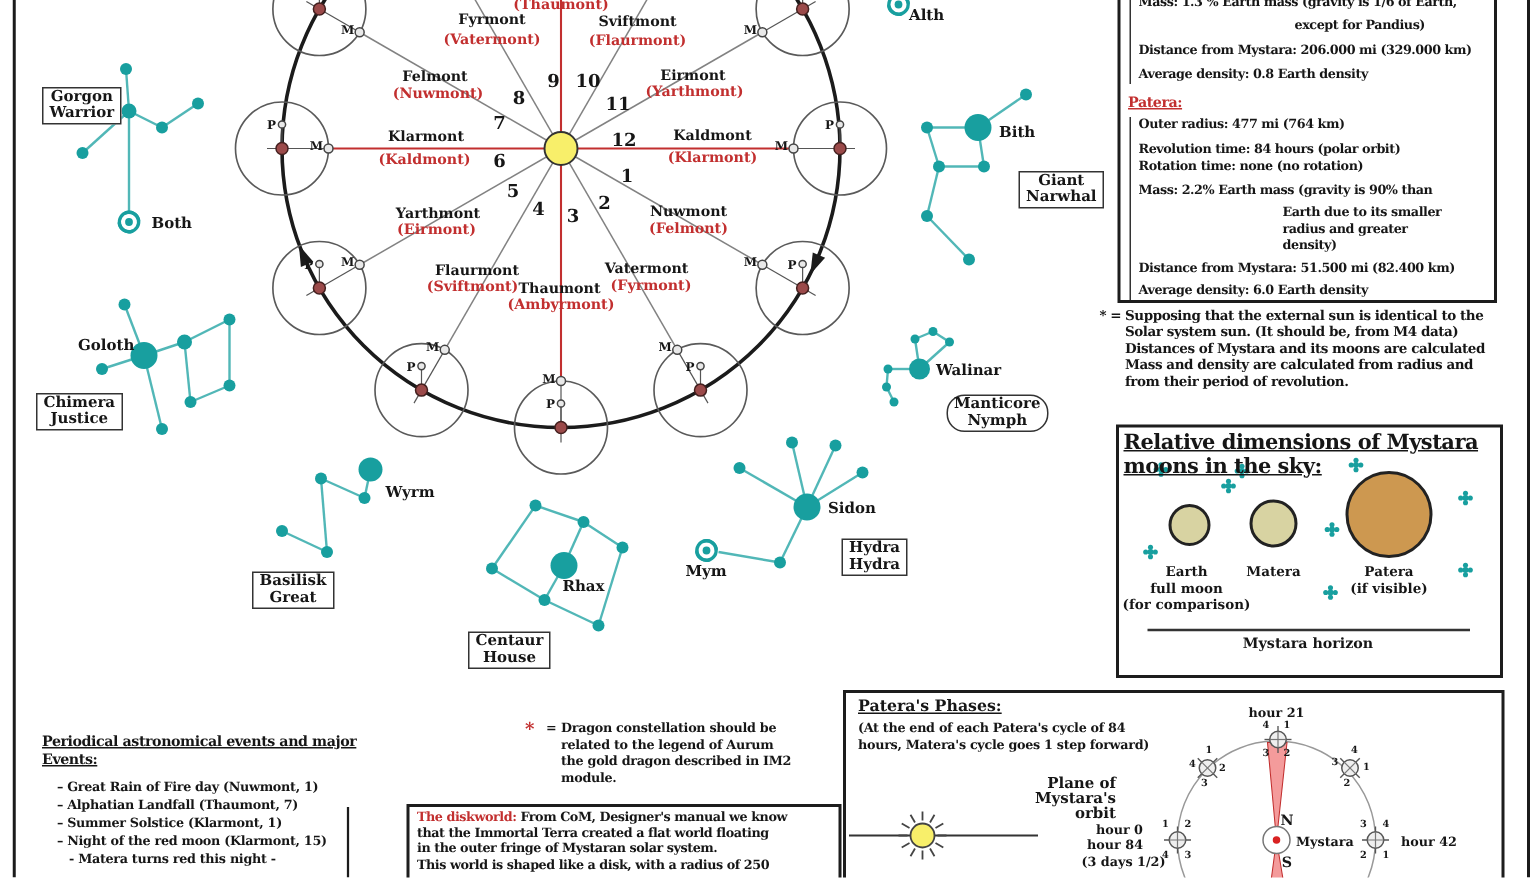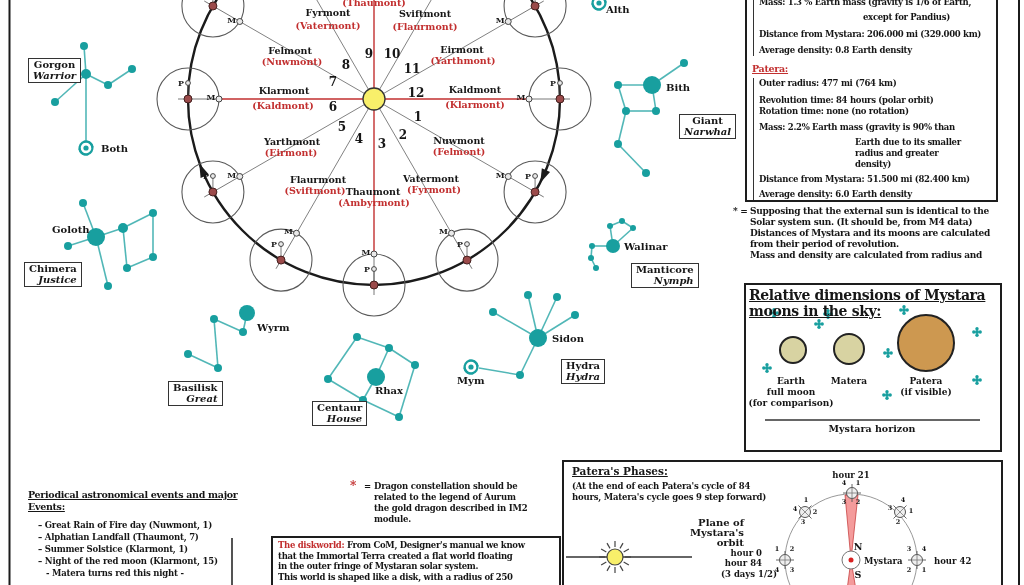--- a/index.html
+++ b/index.html
@@ -3,21 +3,21 @@
 <meta charset="utf-8">
 <style>
   html,body{margin:0;padding:0;}
   body{width:1024px;height:585px;position:relative;overflow:hidden;background:#ffffff;
        font-family:"DejaVu Serif",serif;font-weight:700;color:#161616;}
   #scene{position:absolute;left:0;top:0;z-index:1;}
   .abs{position:absolute;z-index:2;}
   .box{position:absolute;z-index:2;border:2px solid #1d1d1d;background:transparent;box-sizing:border-box;}
   .conbox{position:absolute;z-index:3;border:1.2px solid #333;background:#fff;padding:0 4px 1px 4px;
           font-size:10px;line-height:11px;text-align:center;}
-  .conbox .it{display:block;font-style:italic;text-align:right;}
+  .conbox .it{display:block;}
   .conbox span{display:block;}
   .red{color:#c22f2f;}
   #info-panel{padding:1px 6px 0 5px;font-size:8.5px;letter-spacing:-0.3px;line-height:11px;}
   .ip-group{border-left:1.6px solid #333;padding-left:5px;margin-left:1px;}
   .ip-line{margin:0 0 4px 0;}
   .ind1{margin-left:104px;}
   .ind2{margin-left:96px;margin-bottom:0;}
   .red-head{color:#c22f2f;text-decoration:underline;font-size:9.5px;margin:7px 0 4px 0;}
   #footnote{display:flex;font-size:9px;letter-spacing:-0.3px;line-height:11px;width:290px;}
   #footnote .mk{width:17px;flex:none;}
@@ -528,33 +528,33 @@
     <div class="ip-line">Average density: 6.0 Earth density</div>
   </div>
 </div>
 
 <div class="abs" id="footnote" style="left:733px;top:206px;">
   <span class="mk">* =</span>
   <span id="footnote-lines">
       <div>Supposing that the external sun is identical to the</div>
       <div>Solar system sun. (It should be, from M4 data)</div>
       <div>Distances of Mystara and its moons are calculated</div>
+      <div>Mass and density are calculated from radius and</div>
       <div>from their period of revolution.</div>
-      <div>Mass and density are calculated from radius and</div>
     </span>
 </div>
 
 <div class="box" id="reldims-box" style="left:744px;top:283px;width:258px;height:169px;"></div>
 <div id="reldims-title" style="left:749px;top:287px;">Relative dimensions of Mystara moons in the sky:</div>
 
 <div class="box" id="phases-box" style="left:562px;top:460px;width:441px;height:132px;">
   <div id="phases-title">Patera's Phases:</div>
   <div id="phases-sub">
       <div>(At the end of each Patera's cycle of 84</div>
-      <div>hours, Matera's cycle goes 9 step forward)</div>
+      <div>hours, Matera's cycle goes 1 step forward)</div>
     </div>
 </div>
 <div id="plane-label" style="left:636px;top:518px;">
     <div>Plane of</div>
     <div>Mystara's</div>
     <div>orbit</div>
   </div>
 
 <div class="abs" id="events" style="left:28px;top:489px;">
   <div class="ti">Periodical astronomical events and major Events:</div>
@@ -593,29 +593,29 @@
       <span class="it">Warrior</span>
     </div>
     <div class="conbox" style="left: 24px; top: 262px;">
       <span>Chimera</span>
       <span class="it">Justice</span>
     </div>
     <div class="conbox" style="left: 168px; top: 381px;">
       <span>Basilisk</span>
       <span class="it">Great</span>
     </div>
-    <div class="conbox" style="left: 312px; top: 401px;">
+    <div class="conbox" style="left: 312px; top: 421px;">
       <span>Centaur</span>
       <span class="it">House</span>
     </div>
     <div class="conbox" style="left: 561px; top: 359px;">
       <span>Hydra</span>
       <span class="it">Hydra</span>
     </div>
     <div class="conbox" style="left: 679px; top: 114px;">
       <span>Giant</span>
       <span class="it">Narwhal</span>
     </div>
-    <div class="conbox" style="left: 631px; top: 263px;">
+    <div class="conbox" style="left: 631px; top: 263px; border-radius: 12px;">
       <span>Manticore</span>
       <span class="it">Nymph</span>
     </div>
   </div>
 
 </body></html>

